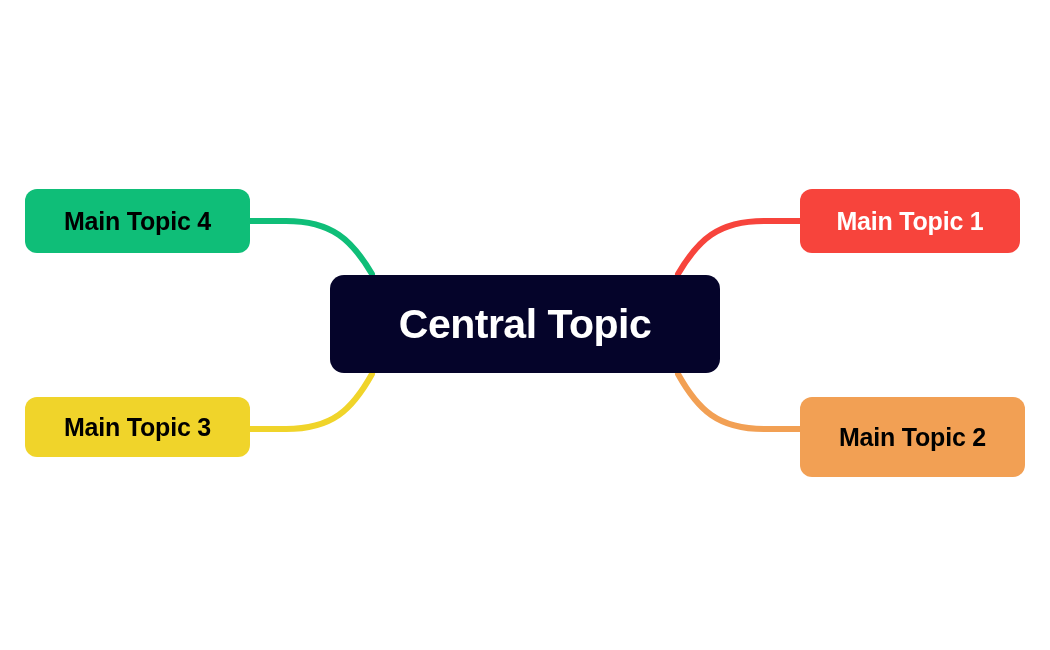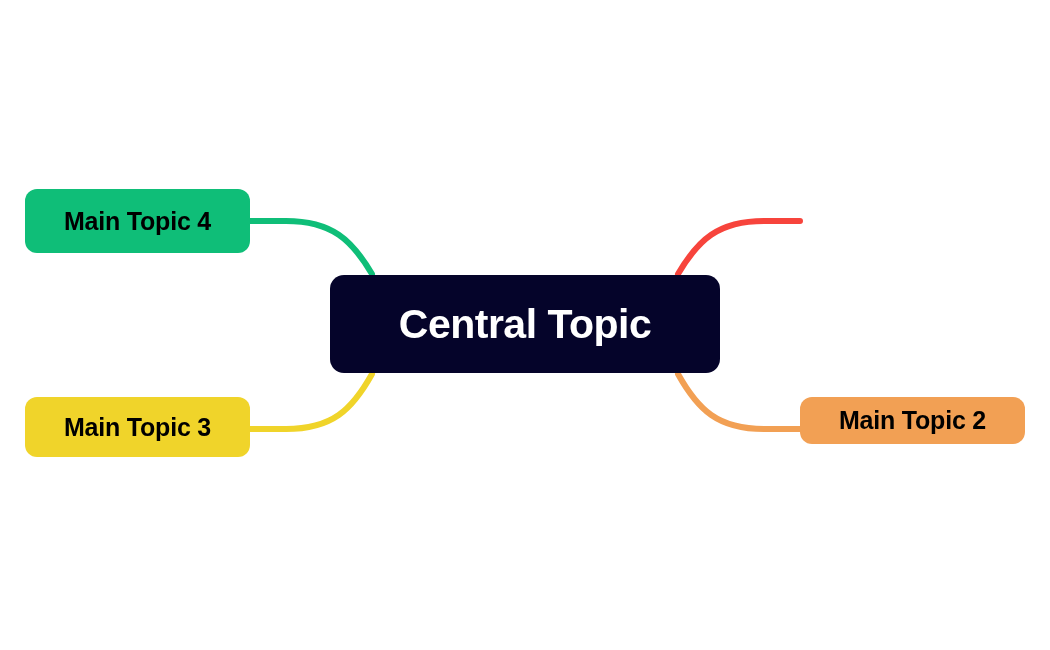--- a/index.html
+++ b/index.html
@@ -61,21 +61,21 @@
   #node-topic-1 {
     left: 800px;
     top: 189px;
     width: 220px;
     height: 64px;
   }
   #node-topic-2 {
     left: 800px;
     top: 397px;
     width: 225px;
-    height: 47px;
+    height: 80px;
     text-align: center;
   }
   #node-topic-3 {
     left: 25px;
     top: 397px;
     width: 225px;
     height: 60px;
   }
   #node-topic-4 {
     left: 25px;
@@ -103,20 +103,23 @@
   </svg>
 
   <div class="node" id="node-topic-4" style="background:#0FBE78">
     <span class="node-label" style="color:#000000">Main Topic 4</span>
   </div>
 
   <div class="node" id="node-topic-3" style="background:#F0D42A">
     <span class="node-label" style="color:#000000">Main Topic 3</span>
   </div>
 
+  <div class="node" id="node-topic-1" style="background:#F7443C">
+    <span class="node-label" style="color:#FFFFFF">Main Topic 1</span>
+  </div>
 
   <div class="node" id="node-topic-2" style="background:#F2A054">
     <span class="node-label" style="color:#000000">Main Topic 2</span>
   </div>
 
   <div class="node" id="node-central" style="background:#05042A">
     <span class="node-label" style="color:#FFFFFF">Central Topic</span>
   </div>
 
 </div>

